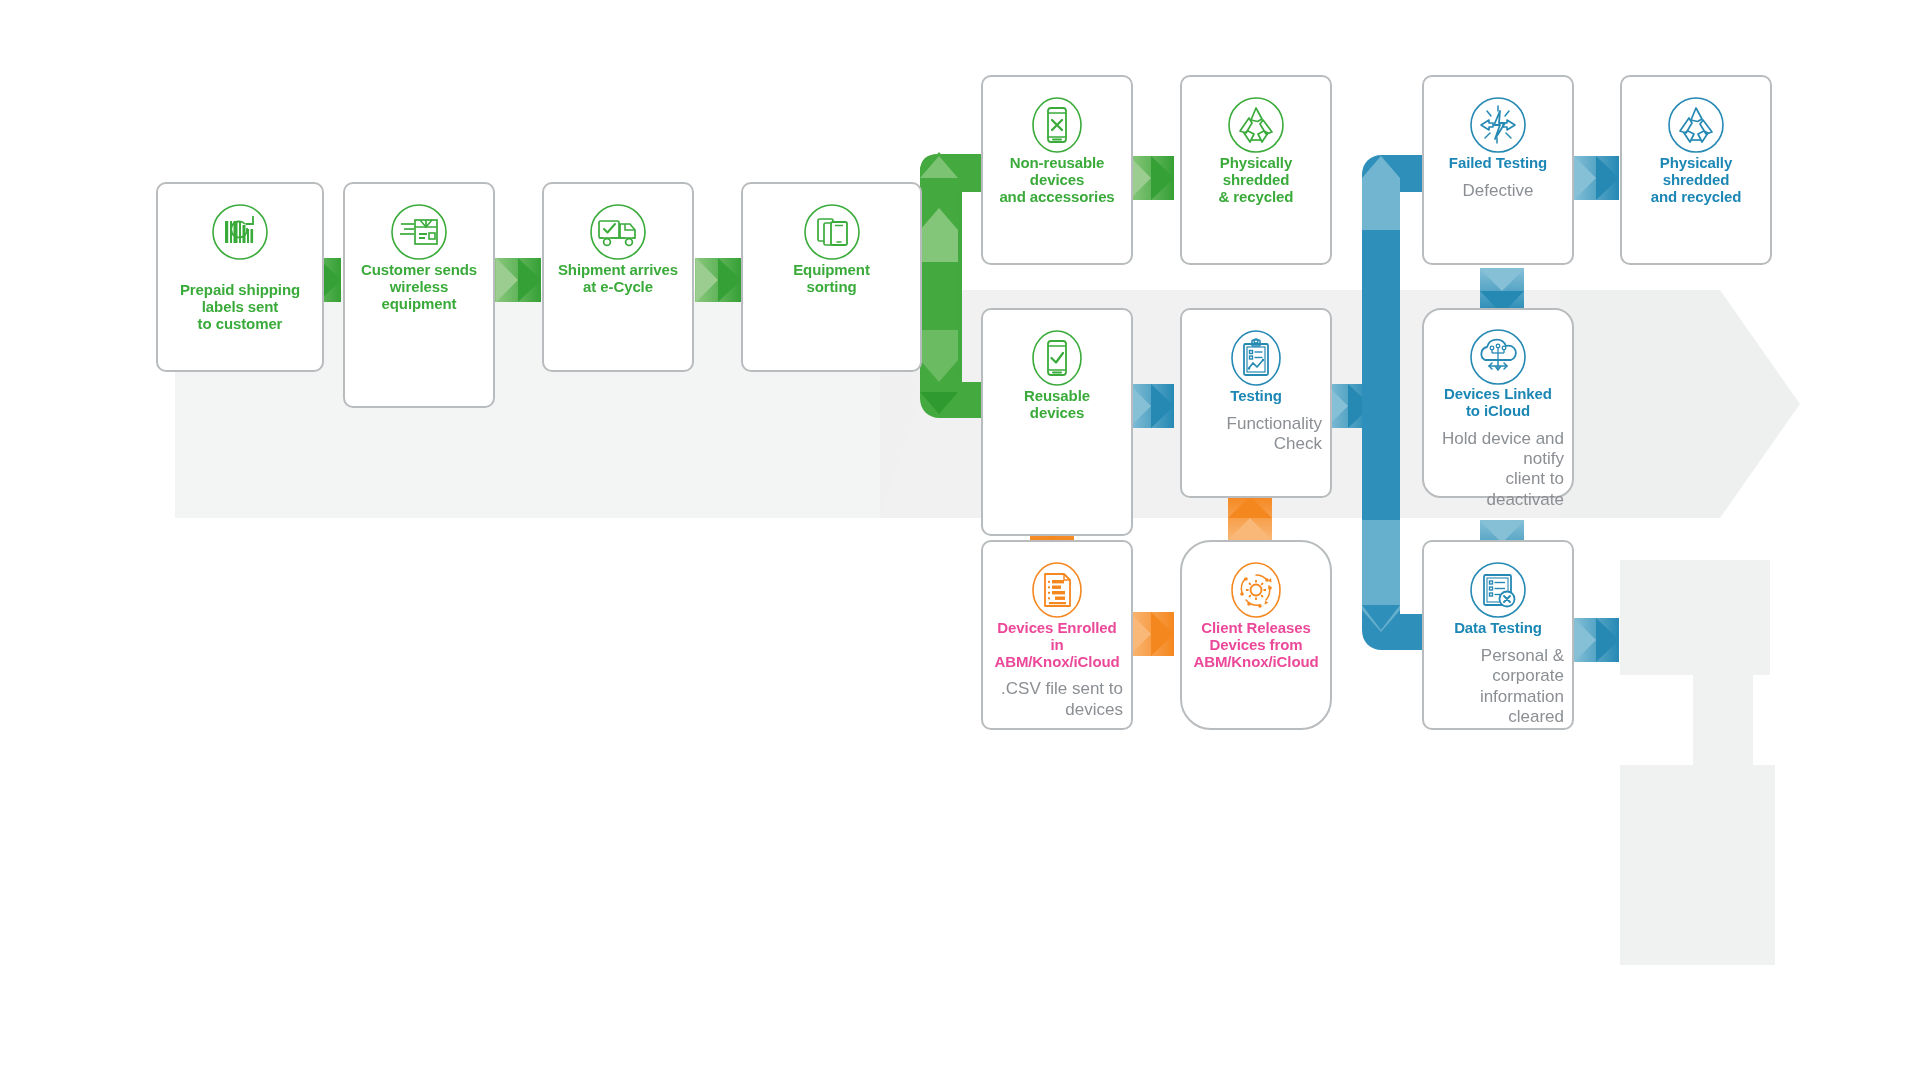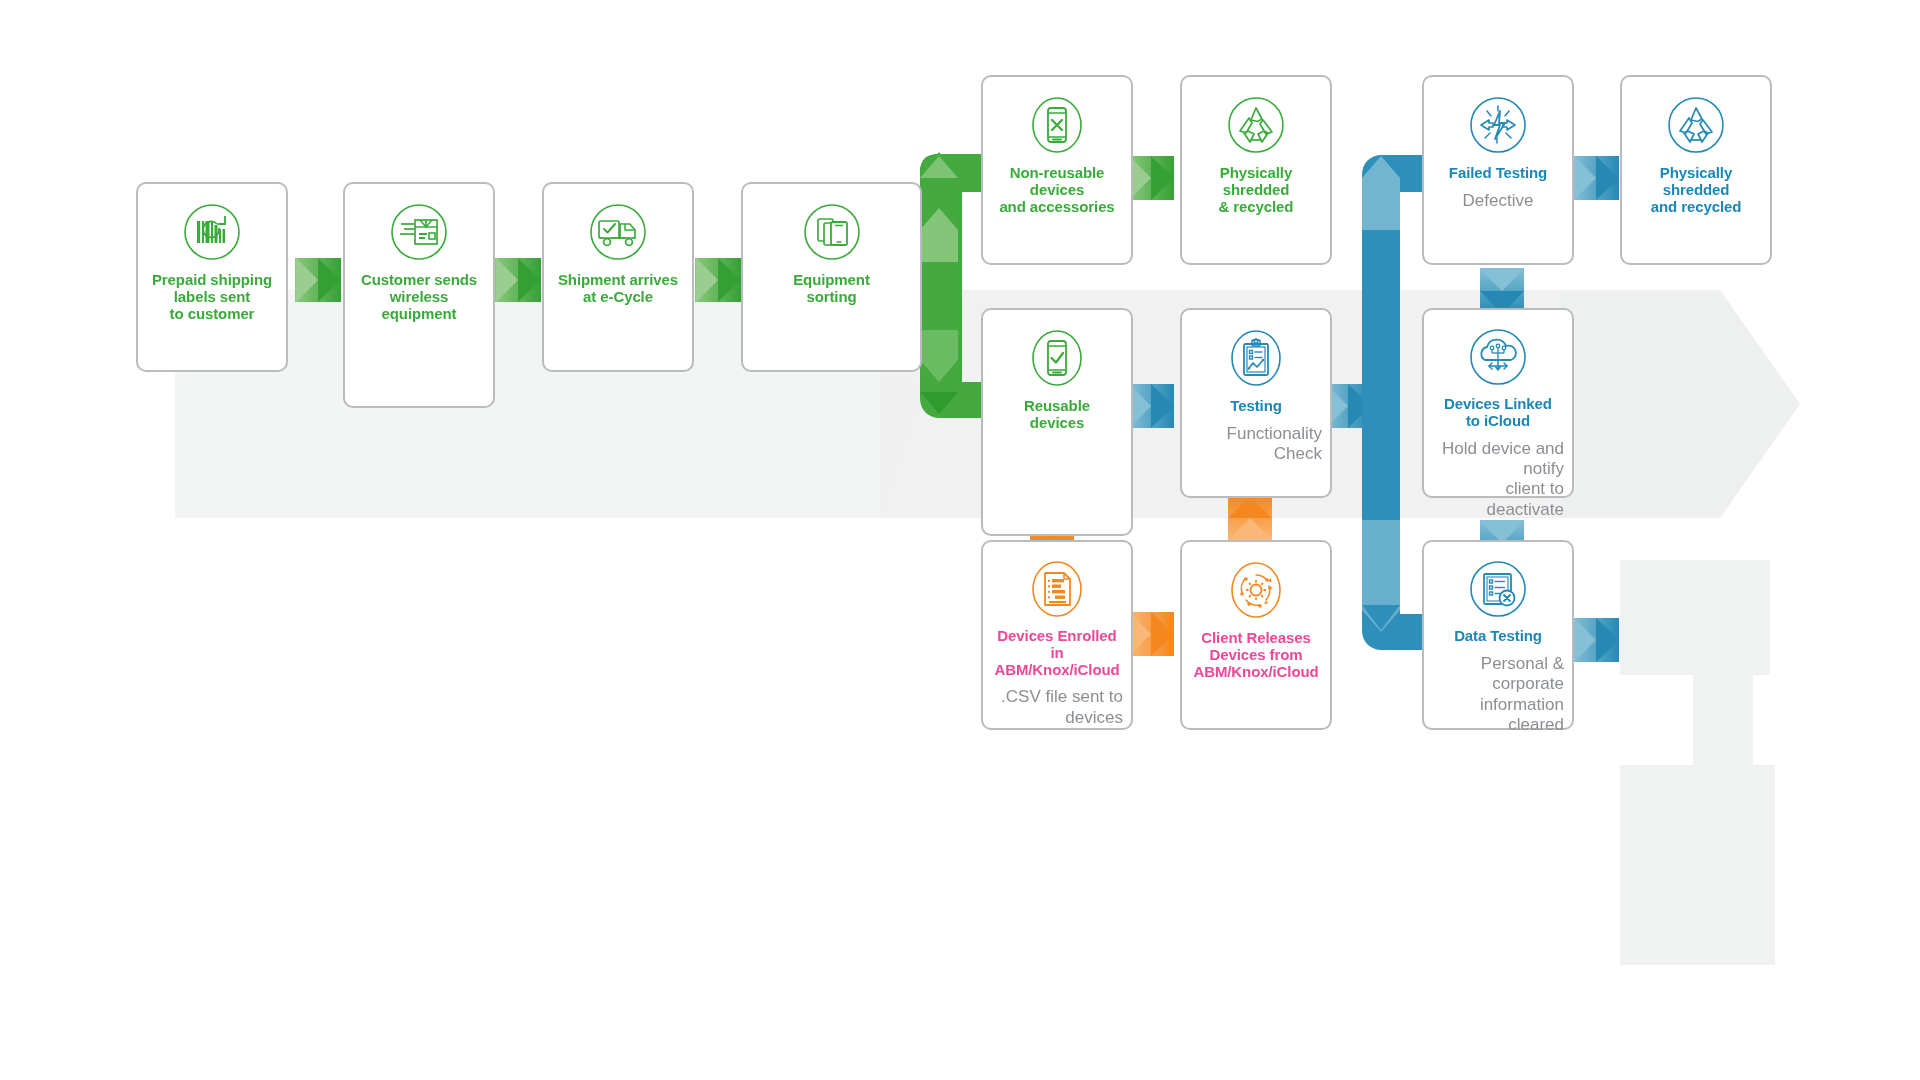--- a/index.html
+++ b/index.html
@@ -36,21 +36,20 @@
   }
   .card .icon-wrap {
     margin-top: 18px;
     width: 60px;
     height: 60px;
     display: flex;
     align-items: center;
     justify-content: center;
   }
   .card .title {
-    margin-top: 10px;
     text-align: center;
     font-weight: bold;
     font-size: 15px;
     line-height: 1.12;
     letter-spacing: -0.1px;
     padding: 0 6px;
   }
   .card .subtitle {
     margin-top: 9px;
     text-align: right;
@@ -235,21 +234,21 @@
     <path d="M 1228 540 L 1250 518 L 1272 540 Z" fill="#f9b877"></path>
     <path d="M 1228 518 L 1250 496 L 1272 518 Z" fill="#f5871f"></path>
   </g>
   <g>
     <rect x="1128" y="612" width="46" height="44" fill="url(#oArrH)"></rect>
     <path d="M 1129 612 L 1151 634 L 1129 656 Z" fill="#f9b877"></path>
     <path d="M 1151 612 L 1174 634 L 1151 656 Z" fill="#f5871f"></path>
   </g>
 </svg>
 
-<div class="card green" style="left:136px; top:182px; width:152px; height:190px;">
+<div class="card green" style="left:156px; top:182px; width:168px; height:190px;gap:20px;">
   <div class="icon-wrap">
     <svg width="58" height="58" viewBox="0 0 58 58">
       <circle cx="29" cy="29" r="27" fill="none" stroke="#3aab3a" stroke-width="1.6"></circle>
       <g fill="#3aab3a">
         <rect x="14" y="18" width="3.2" height="22"></rect>
         <rect x="19" y="18" width="2" height="22"></rect>
         <rect x="22.5" y="18" width="4" height="22"></rect>
         <rect x="28" y="18" width="2" height="22"></rect>
         <rect x="31.5" y="22" width="3" height="18"></rect>
         <rect x="36" y="26" width="2" height="14"></rect>
@@ -410,21 +409,21 @@
       </g>
       <path d="M 22 39 L 26 34 L 30 38 L 36 31" fill="none" stroke="#2589b4" stroke-width="1.7" stroke-linecap="round" stroke-linejoin="round"></path>
       <circle cx="22" cy="39.5" r="1.2" fill="#2589b4"></circle>
       <circle cx="36" cy="31" r="1.2" fill="#2589b4"></circle>
     </svg>
   </div>
   <div class="title">Testing</div>
   <div class="subtitle">Functionality Check</div>
 </div>
 
-<div class="card blue" style="left:1422px; top:308px; width:152px; height:190px;">
+<div class="card blue" style="left:1422px; top:308px; width:152px; height:190px;border-radius:19px;">
   <div class="icon-wrap">
     <svg width="58" height="58" viewBox="0 0 58 58">
       <circle cx="29" cy="29" r="27" fill="none" stroke="#2589b4" stroke-width="1.6"></circle>
       <path d="M 16 32 a 7 7 0 0 1 2 -13 a 10 10 0 0 1 19 -1 a 7 7 0 0 1 5 14 Z" fill="none" stroke="#2589b4" stroke-width="1.8" stroke-linejoin="round"></path>
       <g stroke="#2589b4" stroke-width="1.3" fill="none">
         <path d="M 23 25 L 23 21"></path>
           <path d="M 29 25 L 29 19"></path>
           <path d="M 35 25 L 35 21"></path>
         <path d="M 23 25 L 35 25"></path>
         <path d="M 29 25 L 29 33"></path>
@@ -463,21 +462,21 @@
         <rect x="20" y="30.8" width="2" height="2"></rect>
         <rect x="20" y="36.3" width="2" height="2"></rect>
       </g>
       <rect x="21" y="41" width="17" height="2.2" fill="#f5871f"></rect>
     </svg>
   </div>
   <div class="title">Devices Enrolled<br>in ABM/Knox/iCloud</div>
   <div class="subtitle">.CSV file sent to devices</div>
 </div>
 
-<div class="card orange" style="left:1180px; top:540px; width:152px; height:190px;">
+<div class="card orange" style="left:1180px; top:540px; width:152px; height:190px;border-radius:31px;">
   <div class="icon-wrap">
     <svg width="58" height="58" viewBox="0 0 58 58">
       <ellipse cx="29" cy="29" rx="24" ry="27" fill="none" stroke="#f5871f" stroke-width="1.6"></ellipse>
       <g fill="none" stroke="#f5871f" stroke-width="1.8">
         <circle cx="29" cy="29" r="5.5"></circle>
         <path d="M 29 21.5 L 29 19 M 29 39 L 29 36.5 M 21.5 29 L 19 29 M 39 29 L 36.5 29
                  M 23.8 23.8 L 22 22 M 36 36 L 34.2 34.2 M 34.2 23.8 L 36 22 M 22 36 L 23.8 34.2"></path>
       </g>
       <g fill="none" stroke="#f5871f" stroke-width="1.5" stroke-linecap="round">
         <path d="M 29 14 a 15 15 0 0 1 11 5"></path>

